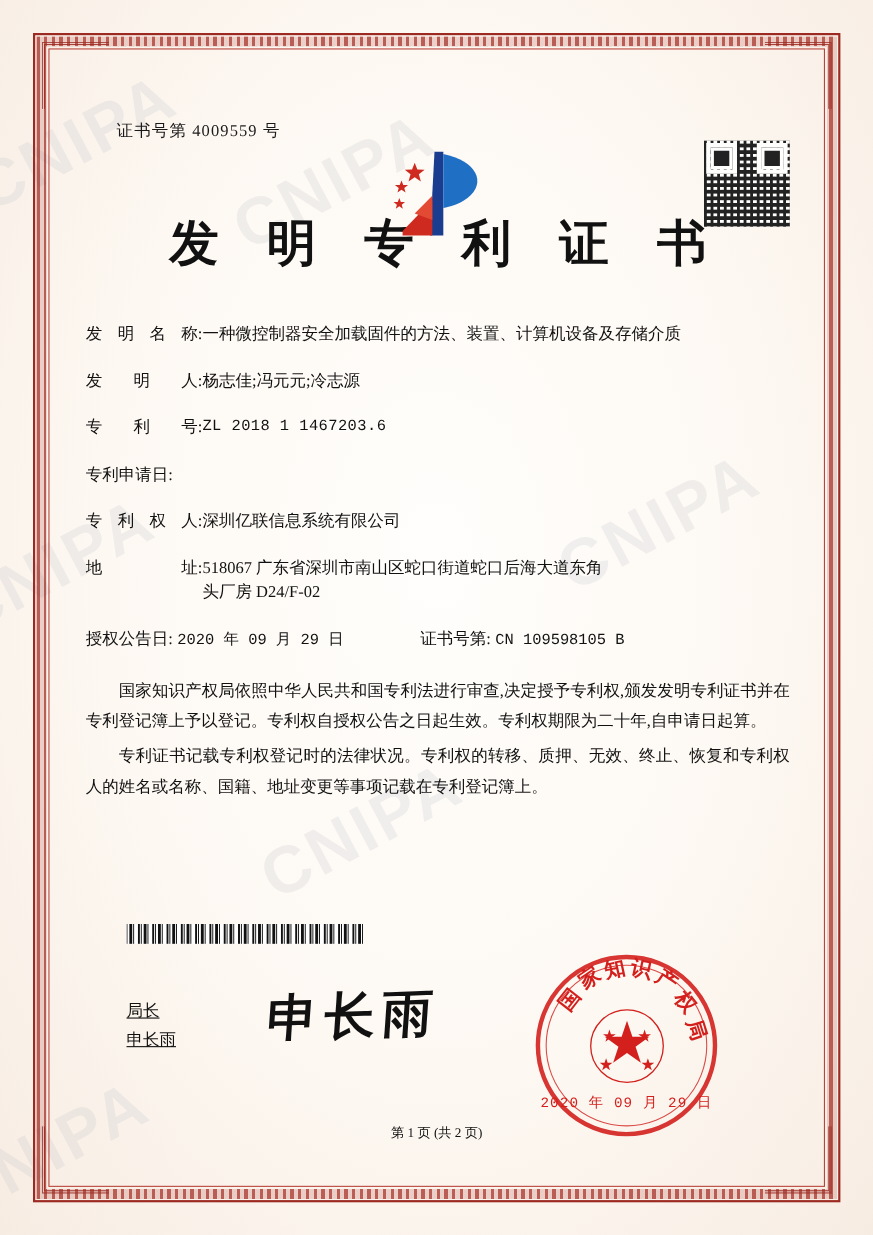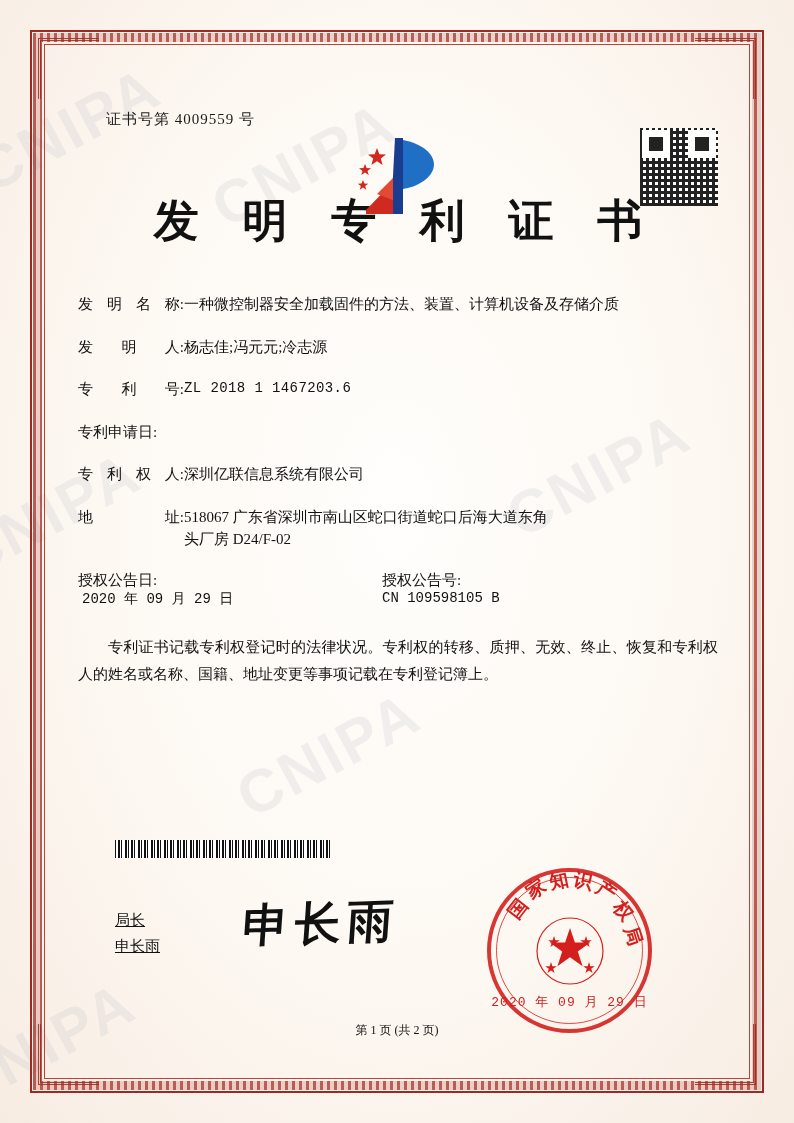--- a/index.html
+++ b/index.html
@@ -173,22 +173,21 @@
     font-size: 14px;
     letter-spacing: .4px;
   }
   .two-col {
     display: flex;
     margin-bottom: 18px;
     font-size: 15px;
   }
   .two-col .half {
     display: flex;
-    align-items: flex-start;
-    flex-direction: column;
+    align-items: flex-end;
   }
   .two-col .half:first-child { width: 300px; flex: 0 0 300px;}
   .two-col .lbl {
     white-space: nowrap;
   }
   .two-col .val {
     font-family: "Liberation Mono", monospace;
     font-size: 14px;
     margin-left: 4px;
   }
@@ -406,27 +405,28 @@
           <div>头厂房 D24/F-02</div>
         </div>
       </div>
 
       <div class="two-col">
         <div class="half">
           <span class="lbl">授权公告日:</span>
           <span class="val">2020 年 09 月 29 日</span>
         </div>
         <div class="half">
-          <span class="lbl2">授权公告号:</span>
+          <span class="lbl2">证书号第:</span>
           <span class="val">CN 109598105 B</span>
         </div>
       </div>
     </div>
 
     <div class="paragraphs">
+      <p>国家知识产权局依照中华人民共和国专利法进行审查,决定授予专利权,颁发发明专利证书并在专利登记簿上予以登记。专利权自授权公告之日起生效。专利权期限为二十年,自申请日起算。</p>
       <p>专利证书记载专利权登记时的法律状况。专利权的转移、质押、无效、终止、恢复和专利权人的姓名或名称、国籍、地址变更等事项记载在专利登记簿上。</p>
     </div>
   </div>
 
   <div class="barcode"></div>
 
   <div class="sig-label">
     <div>局长</div>
     <div>申长雨</div>
   </div>

